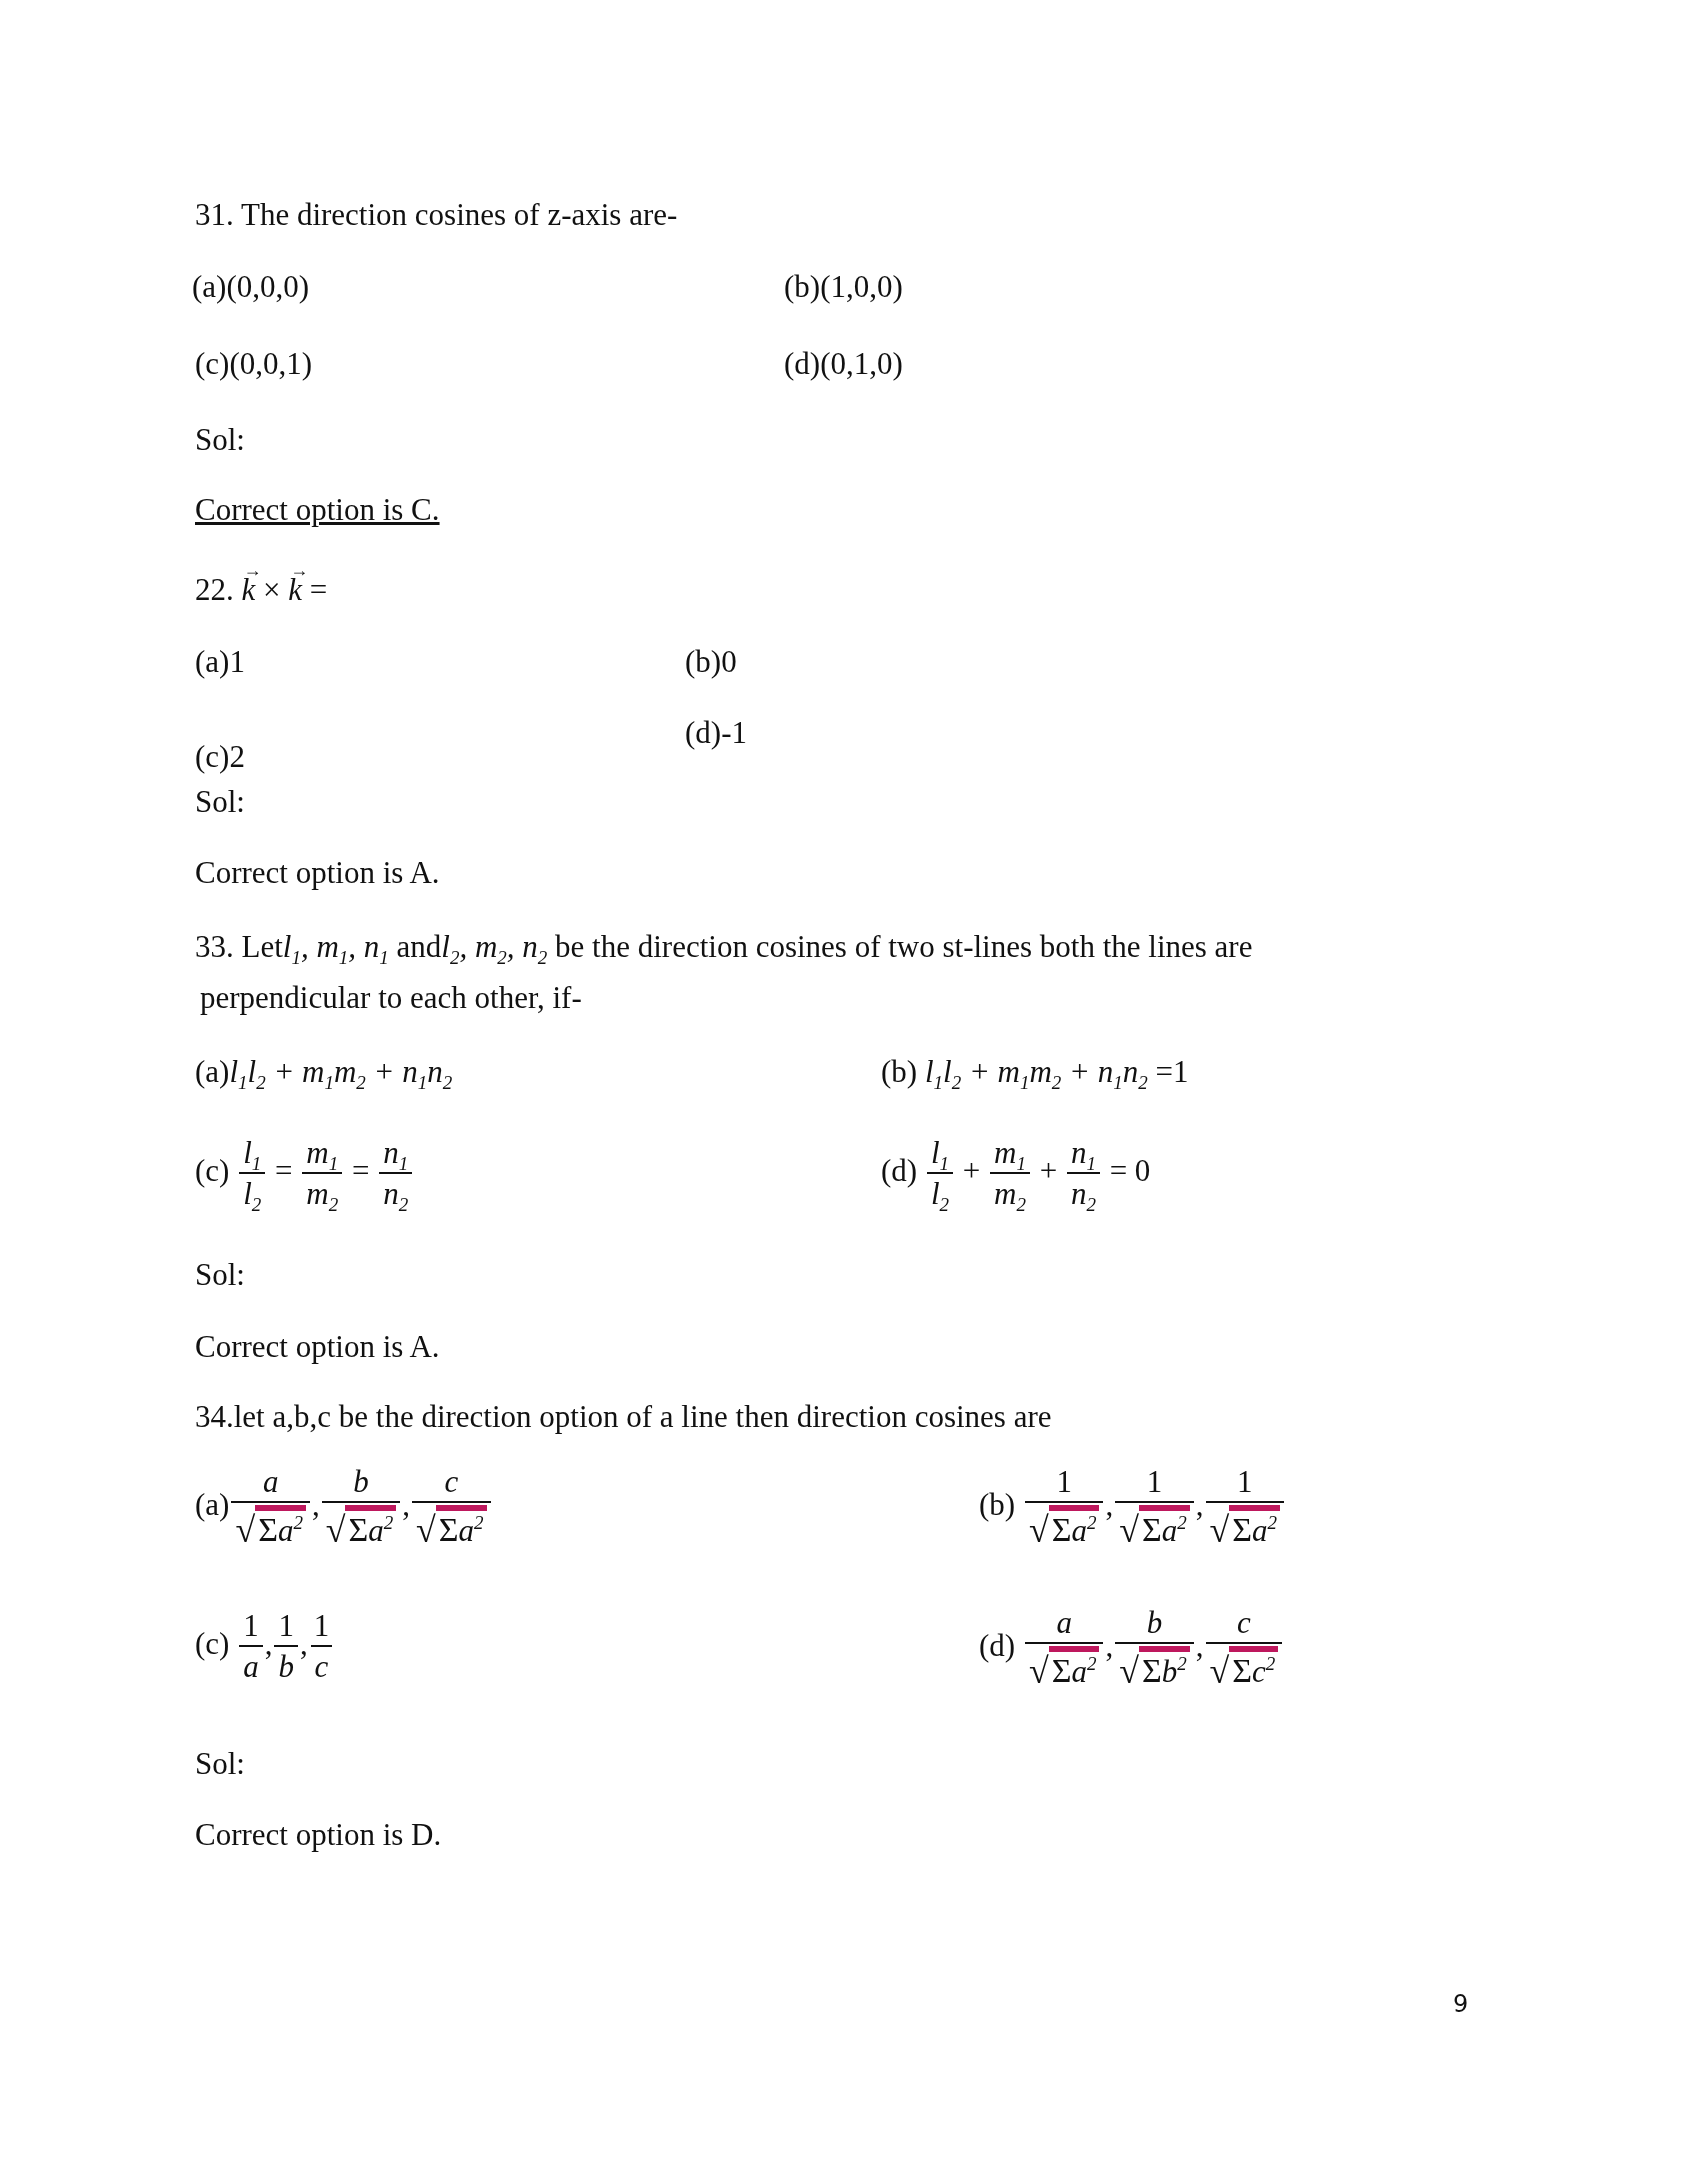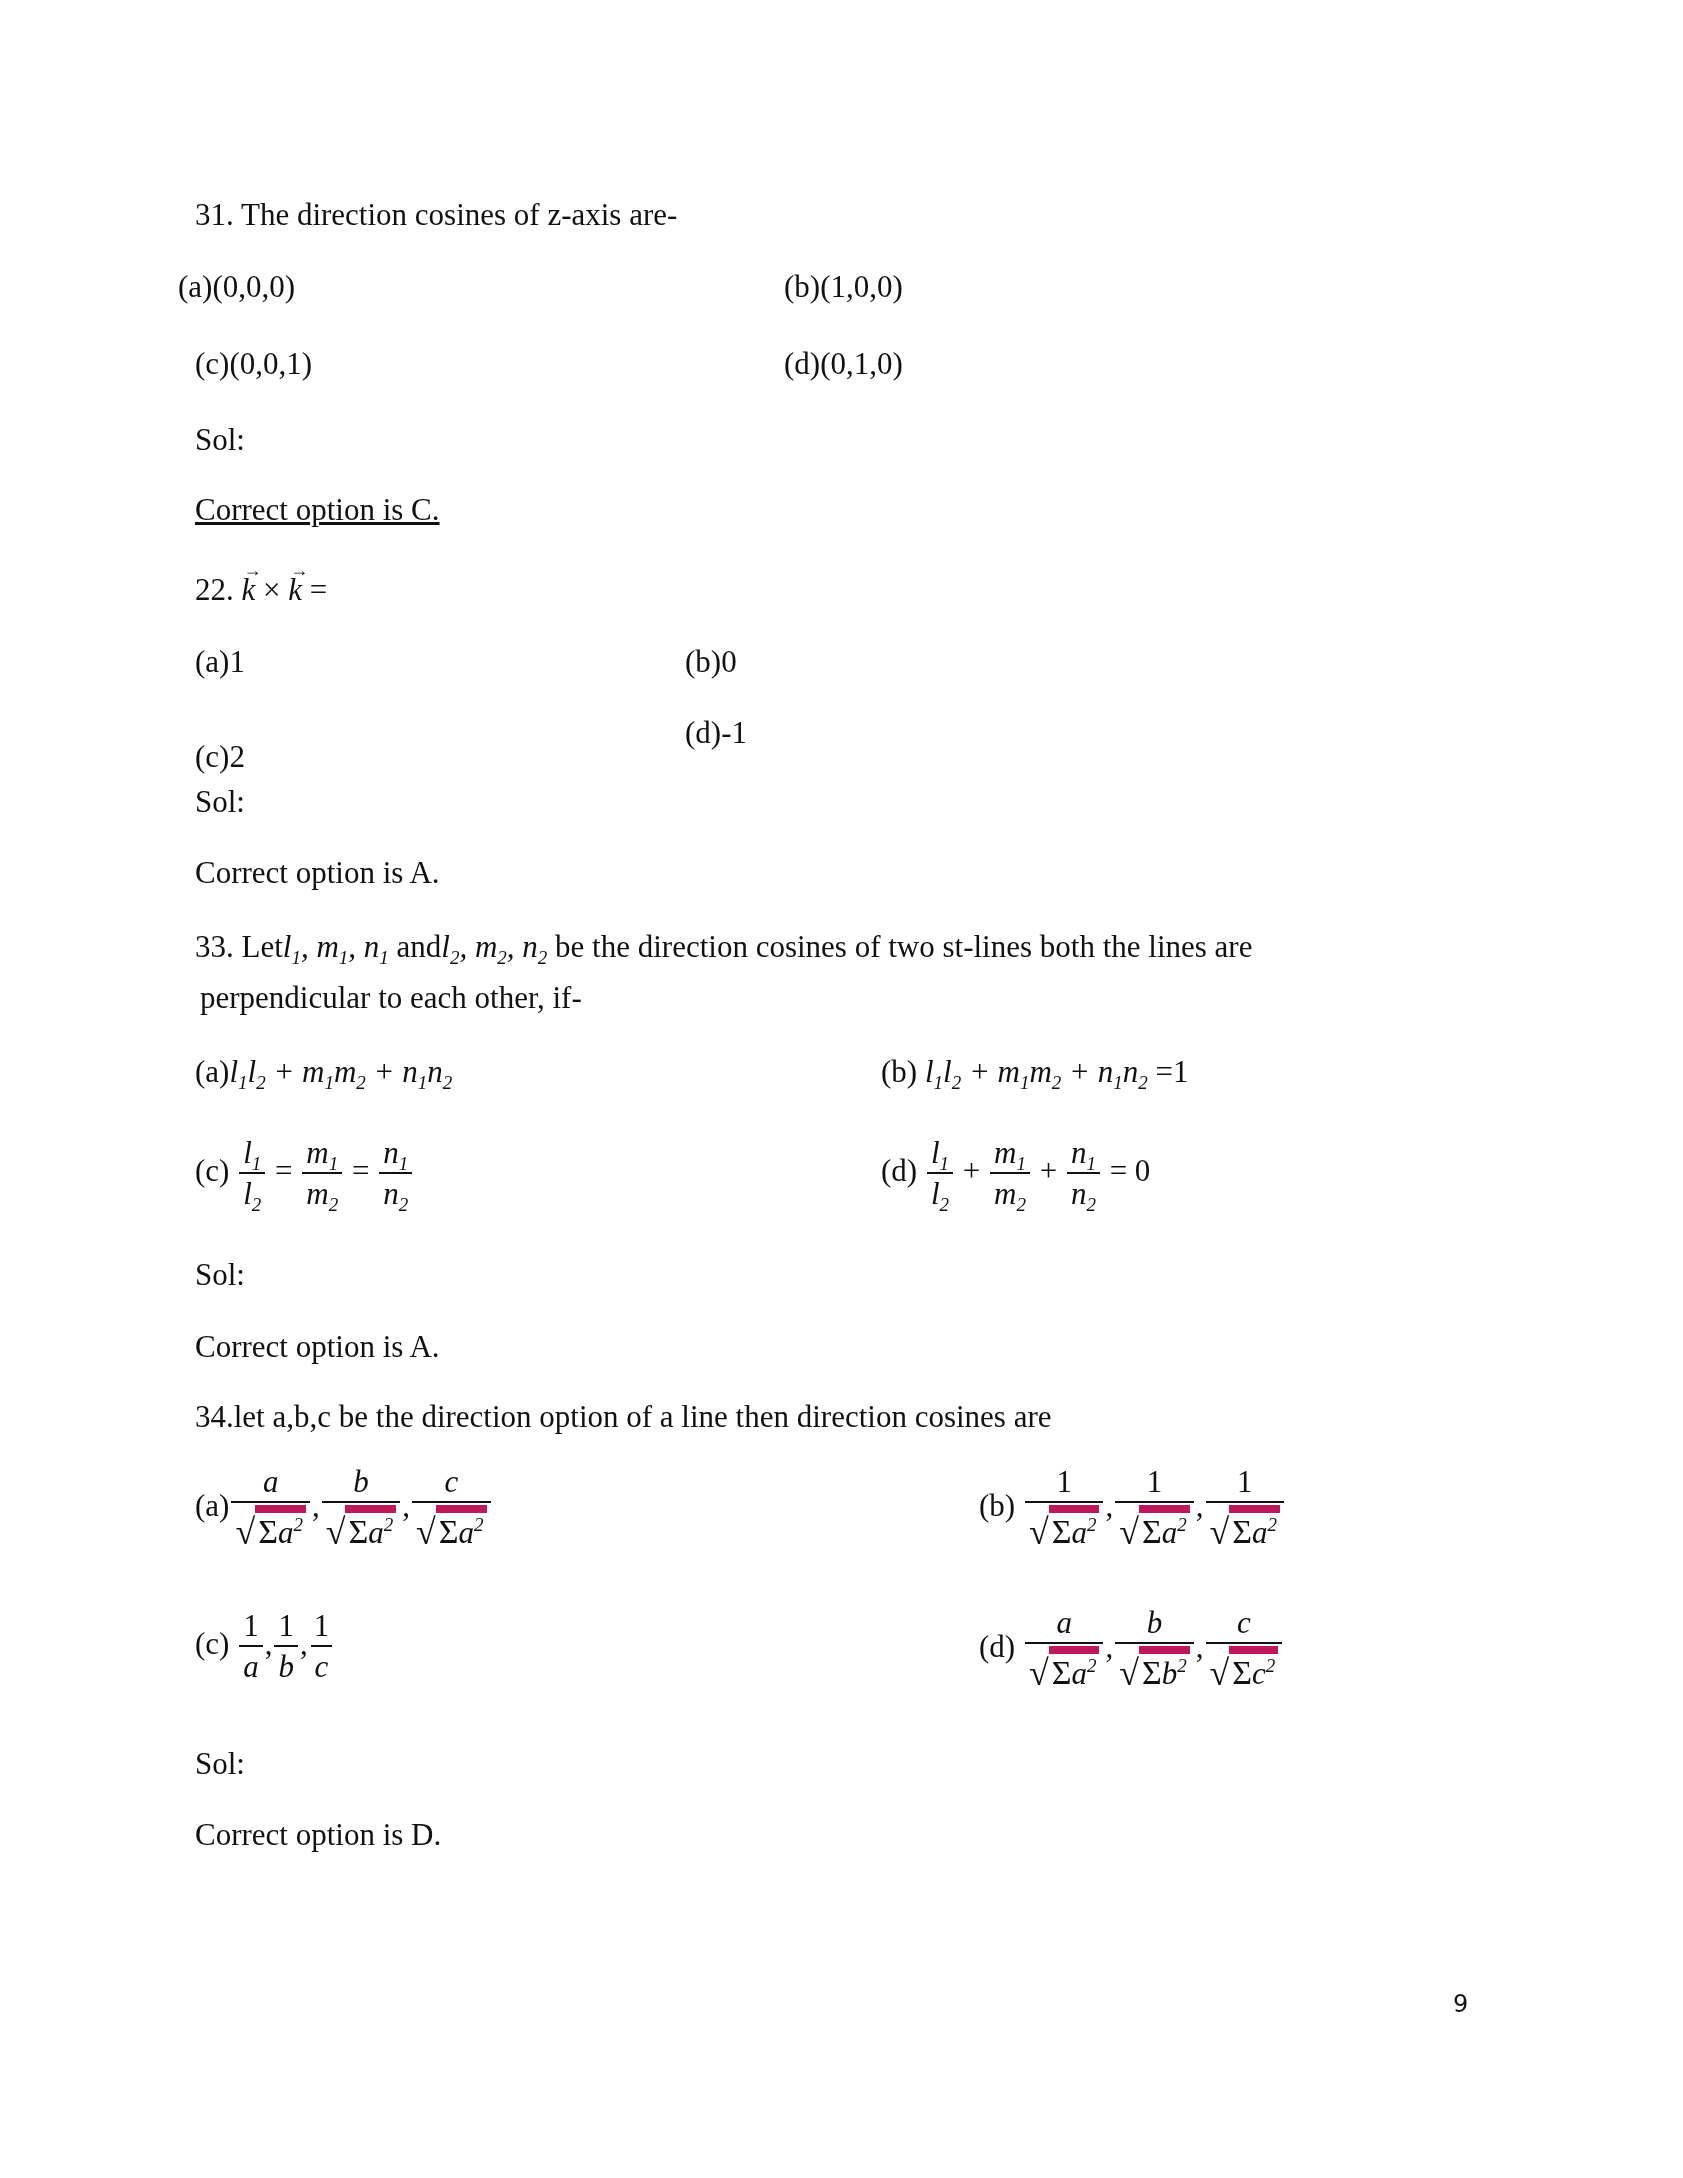--- a/index.html
+++ b/index.html
@@ -7,34 +7,34 @@
          font-family: "Liberation Serif", "DejaVu Serif", serif; color: #111; }
   .t { position: absolute; font-size: 31px; line-height: 36px; white-space: nowrap; }
   .m { font-style: italic; text-align: center; }
   sub { font-size: 19px; vertical-align: -7px; line-height: 0; font-style: italic; }
   sup { font-size: 19px; vertical-align: 12px; line-height: 0; font-style: italic; }
   .frac { display: inline-flex; flex-direction: column; align-items: center; vertical-align: middle; margin: 0 2px; }
   .frac .num { padding: 0 4px 2px 4px; line-height: 34px; }
   .frac .den { border-top: 2px solid #111; padding: 2px 4px 0 4px; line-height: 36px; }
   .sqrt { display: inline-flex; align-items: flex-end; }
   .sqrt .rad { font-size: 36px; line-height: 40px; font-style: normal; }
-  .sqrt .under { border-top: 8px solid #be185d; padding: 0 3px; line-height: 38px; }
+  .sqrt .under { border-top: 6px solid #be185d; padding: 0 3px; line-height: 38px; }
   .sigma { font-style: normal; font-size: 34px; }
   .vec { position: relative; display: inline-block; font-style: italic; }
   .vec::before { content: "\2192"; position: absolute; top: -20px; left: 2px; font-size: 18px; font-style: normal; }
   .pageno { position: absolute; font-family: "DejaVu Sans", sans-serif; font-size: 24px; }
 </style>
 </head>
 <body>
 
 <div class="t" style="left:195px;top:197px;">
   <span>31.</span>
   <span>The direction cosines of z-axis are-</span>
 </div>
-<div class="t" style="left:178px;top:269px;">
+<div class="t" style="left:192px;top:269px;">
   <span>(a)</span><span>(0,0,0)</span>
 </div>
 <div class="t" style="left:784px;top:269px;">
   <span>(b)</span><span>(1,0,0)</span>
 </div>
 <div class="t" style="left:195px;top:346px;">
   <span>(c)</span><span>(0,0,1)</span>
 </div>
 <div class="t" style="left:784px;top:346px;">
   <span>(d)</span><span>(0,1,0)</span>

